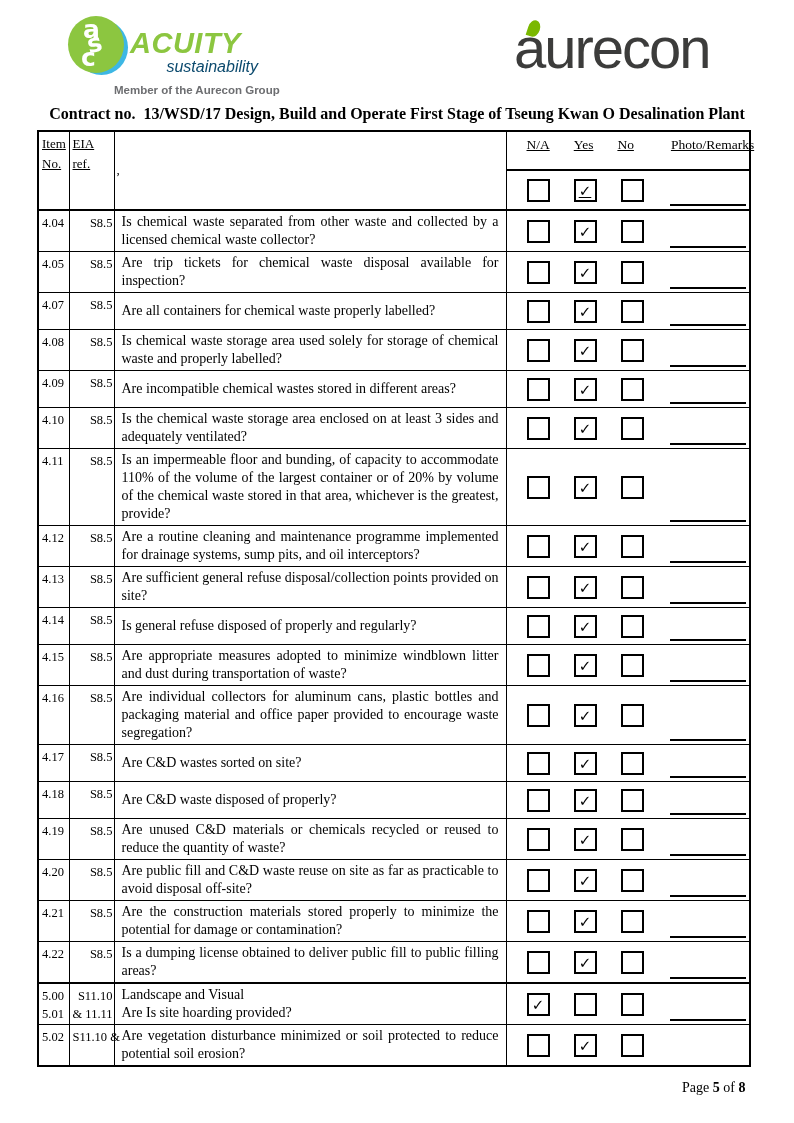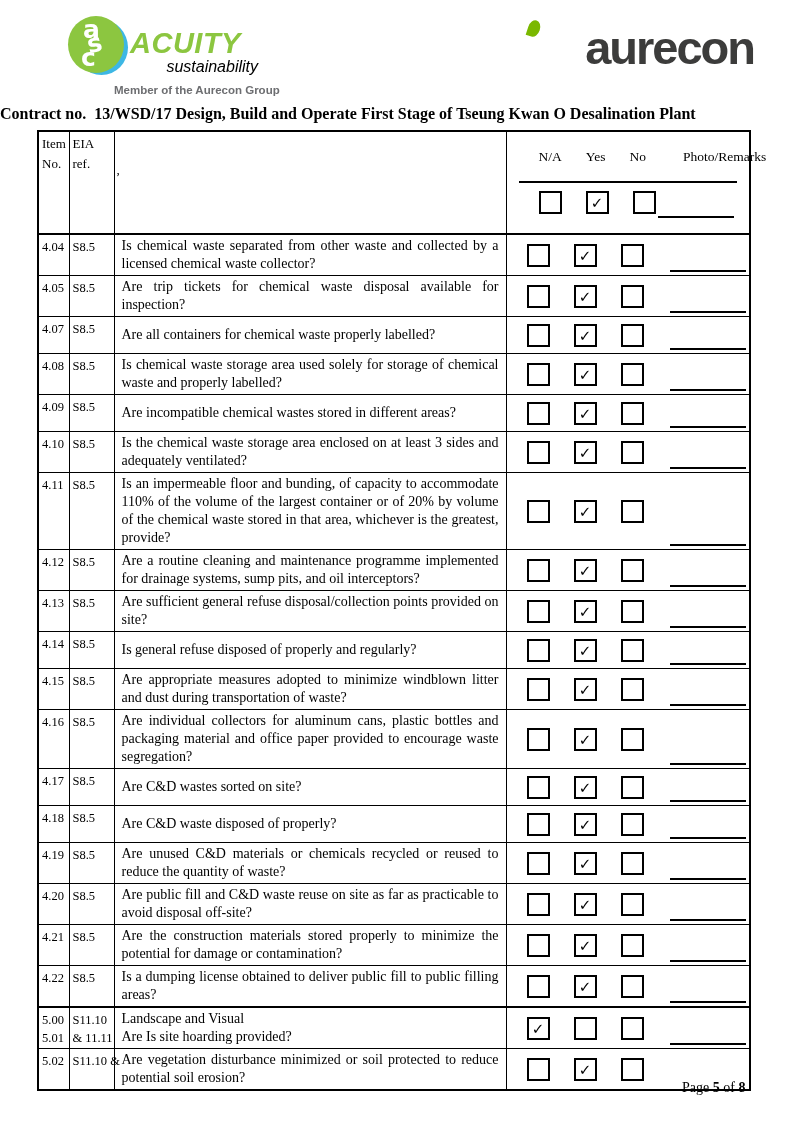--- a/index.html
+++ b/index.html
@@ -15,54 +15,54 @@
   .badge-blue  { position:absolute; left:7px; top:4px; width:53px; height:55px; border-radius:50%; background:#3DB7E4; }
   .badge-green { position:absolute; left:0; top:0; width:56px; height:57px; border-radius:50%; background:#8CC640; }
   .monogram { position:absolute; left:0; top:0; width:56px; height:57px; color:#fff;
               font-family:"DejaVu Sans", sans-serif; font-weight:bold; }
   .monogram span { position:absolute; font-size:25px; line-height:1; }
   .mg-a { left:15px; top:1px; }
   .mg-s { left:19px; top:15px; transform:rotate(-12deg); }
   .mg-c { left:13px; top:29px; }
   .acuity-text { position:absolute; left:64px; top:16px; width:128px;font-style:italic; }
   .acuity-name { font-family:"Liberation Sans", sans-serif; font-weight:bold; font-size:29px; line-height:30px; color:#8CC640; letter-spacing:0.5px; }
-  .acuity-sub  { font-family:"Liberation Sans", sans-serif; font-size:16px; color:#000000; text-align:right; line-height:17px; }
+  .acuity-sub  { font-family:"Liberation Sans", sans-serif; font-size:16px; color:#0c4a6e; text-align:right; line-height:17px; }
   .acuity-tag  { position:absolute; left:48px; top:72px; font-family:"Liberation Sans", sans-serif; font-size:11.5px; font-weight:bold; color:#6D6E71; white-space:nowrap; }
 
   .aurecon { position:absolute; left:514px; top:22px; width:240px; height:60px; }
-  .aurecon-name { font-family:"Liberation Sans", sans-serif; font-weight:bold; font-size:47px; line-height:52px; color:#3C3C3B; letter-spacing:-2px;text-align:right; }
+  .aurecon-name { font-family:"Liberation Sans", sans-serif; font-weight:normal; font-size:58px; line-height:52px; color:#3C3C3B; letter-spacing:-2px; }
   .leaf { position:absolute; left:14px; top:-2px; width:12px; height:17px; background:#7AB800;
           border-radius:60% 60% 60% 0; transform:rotate(18deg); }
 
   
-  .title { position:absolute; left:0; right:0; top:105px; text-align:left;
+  .title { position:absolute; left:0; right:0; top:105px; text-align:center;
            font-weight:bold; font-size:16px; white-space:pre; }
 
   
   table.checklist { position:absolute; left:37px; top:130px; width:714px;
                     border-collapse:collapse; table-layout:fixed;
                     border:2.5px solid #000; }
   col.c-item { width:31px; } col.c-eia { width:45px; } col.c-q { width:392px; }
   td { border:1.5px solid #000; vertical-align:top; }
 
-  .head-row td { border-bottom:2.5px solid #000; height:64px; }
+  .head-row td { border-bottom:2.5px solid #000; height:64px;text-decoration:underline; }
   .hcell { font-size:13px; padding:2px 1px 0 3px; line-height:20px; }
   .qhead { position:relative; }
   .qmark { position:absolute; left:2px; top:30px; font-size:13px; }
 
-  .checks-head { padding:12px; height:80px; }
+  .checks-head { padding:0; height:80px; }
   .labels-row { display:flex; align-items:flex-start; padding:5px 0 0 20px; height:37px; font-size:13.5px; }
   .slot { width:24px; margin-right:24px; display:flex; justify-content:center; white-space:nowrap; }
   .remarks-lbl { margin-left:13px; white-space:nowrap; }
   .cont-strip { border-top:2.5px solid #000; height:40px; position:relative; }
 
   .row td { height:37px; }
   .thick-top td { border-top:2.5px solid #000; }
   .item-cell, .eia-cell { font-size:12.5px; padding:3px 1px 0 3px; line-height:18px;margin-top:44px; }
-  .eia-cell div { white-space:nowrap; }
+  .eia-cell div { white-space:nowrap;text-align:right; }
   .q-cell { font-size:14px; line-height:18px; padding:2px 7px; text-align:justify; vertical-align:middle; }
   .b { font-weight:normal; }
 
   .checks-cell { padding:0; position:relative; vertical-align:middle; }
   .checks-row { display:flex; align-items:center; padding-left:20px; height:100%; min-height:34px; }
   .cont-strip .checks-row { min-height:37px; }
   .cb { flex:none; width:19px; height:19px; border:2.5px solid #000; box-sizing:content-box;
         margin-right:24px; display:flex; align-items:center; justify-content:center; background:#fff; }
   .tick { font-family:"DejaVu Sans", sans-serif; font-size:15px; font-weight:bold; line-height:1; margin-top:3px; }
   .rline { position:absolute; right:3px; bottom:3px; width:76px; height:0; border-bottom:2px solid #000; }

